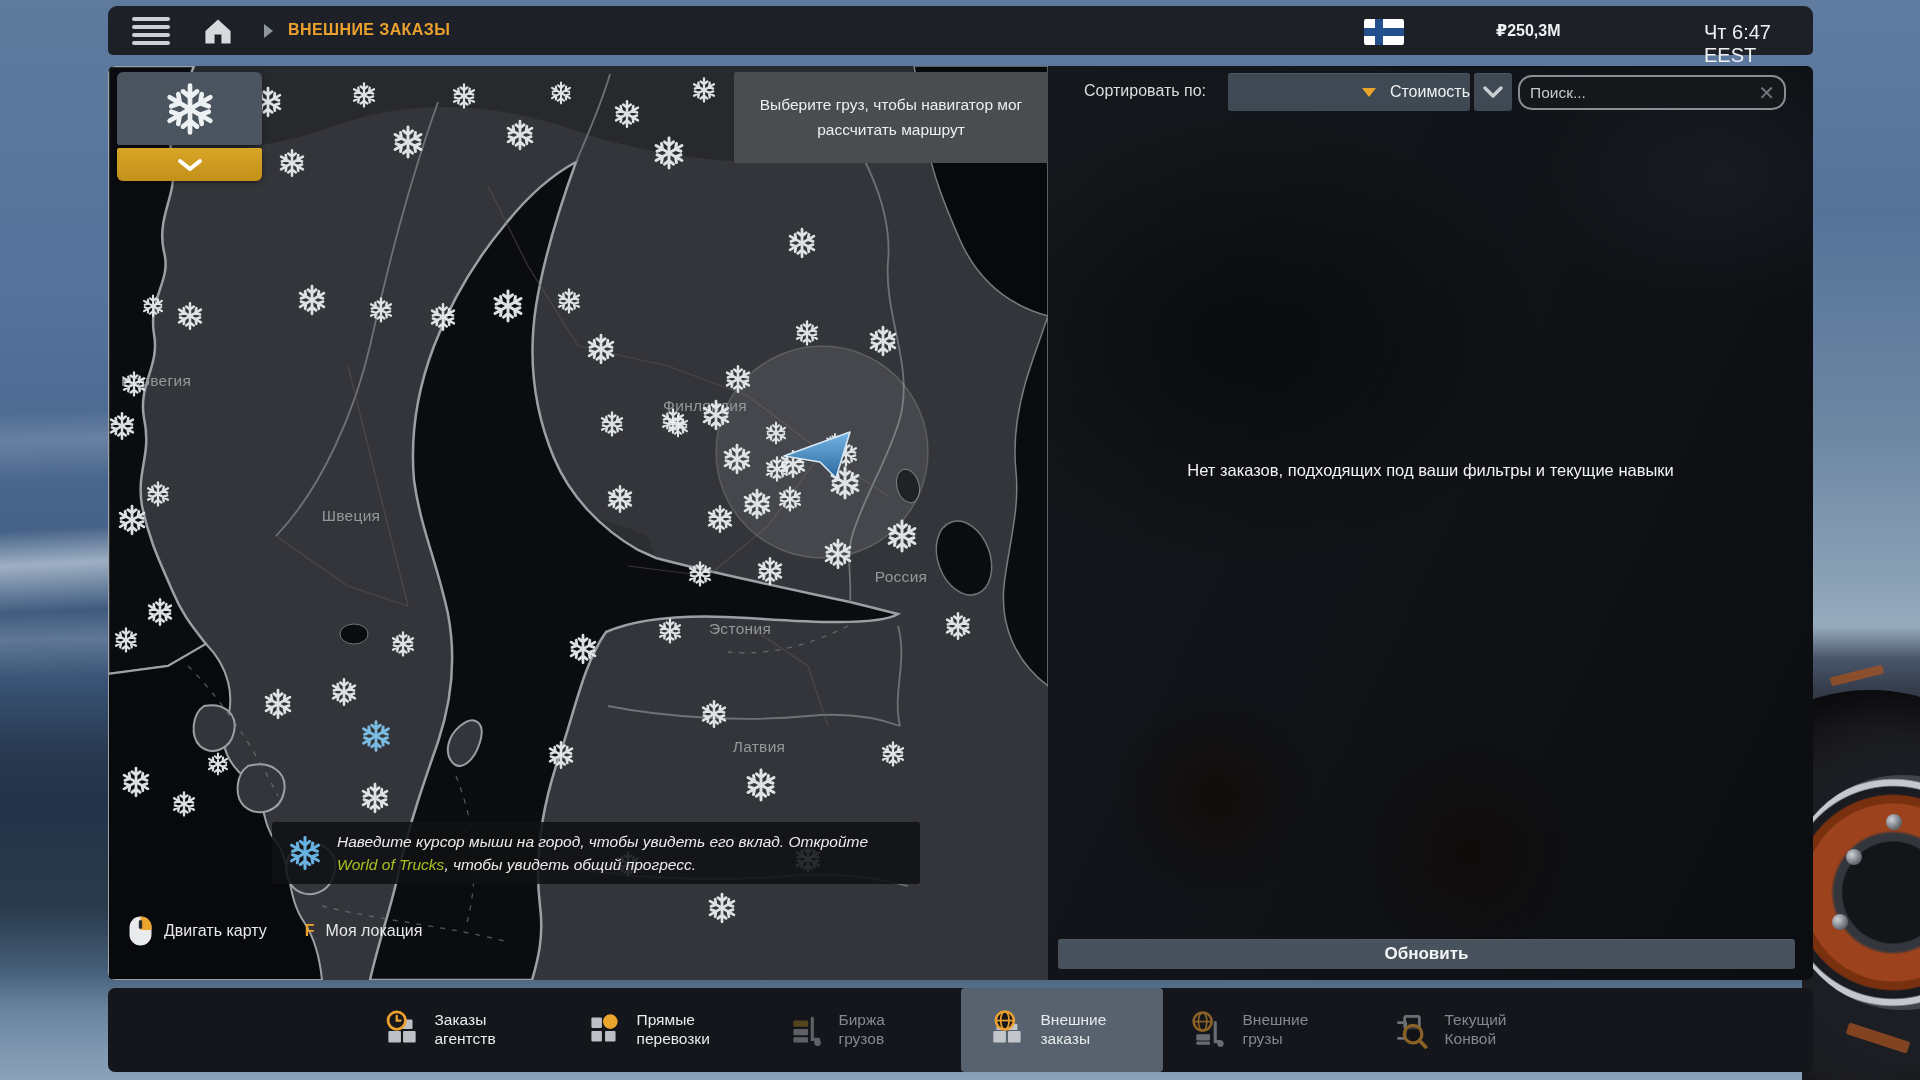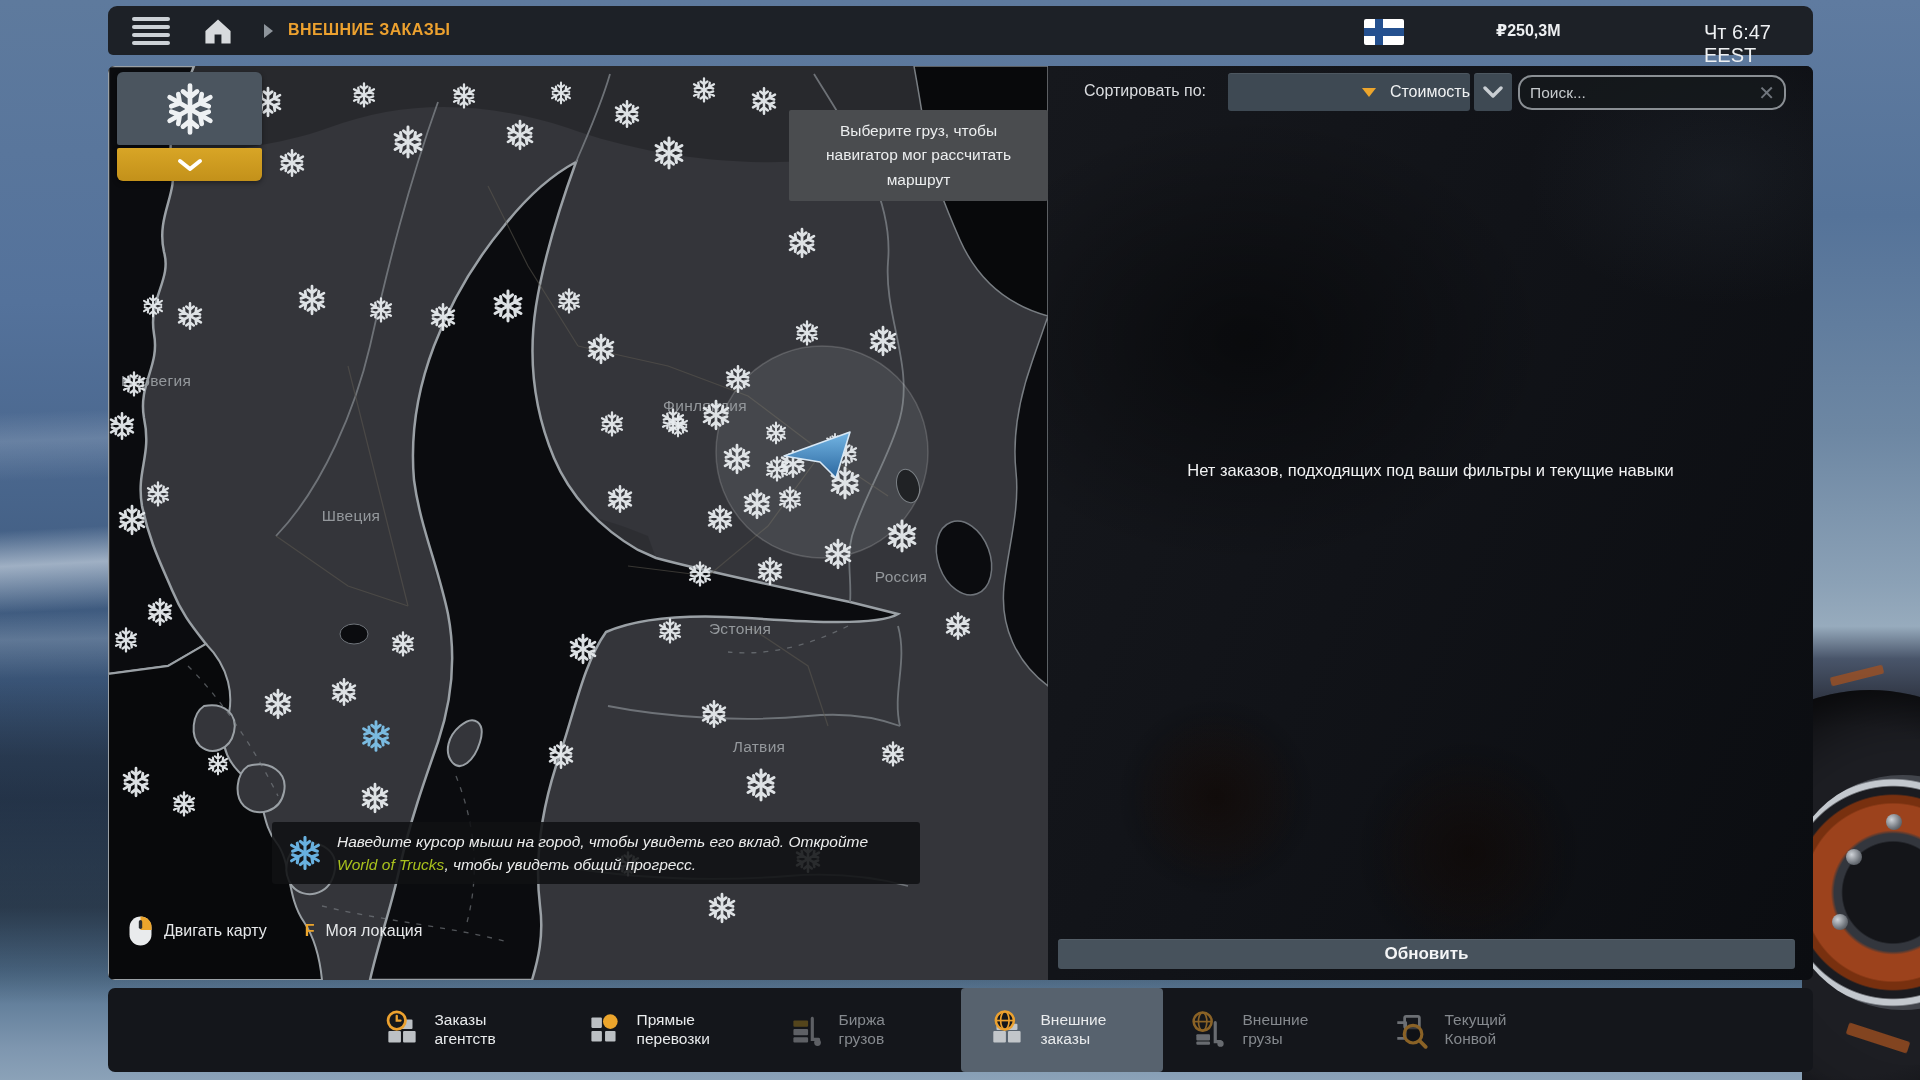--- a/index.html
+++ b/index.html
@@ -35,22 +35,22 @@
   .flag .v{position:absolute;left:11px;top:0;width:8px;height:26px;background:#24508f;}
   .flag .h{position:absolute;left:0;top:9px;width:40px;height:8px;background:#24508f;}
   .money{position:absolute;left:1388px;top:15px;font-size:16px;font-weight:600;color:#eef0f2;}
   .clock{position:absolute;left:1562px;top:15px;font-size:20px;color:#eef0f2;margin-left:34px;}
   
   .window{position:absolute;left:108px;top:66px;width:1705px;height:914px;background:#121418;border-radius:7px;overflow:hidden;}
   .map{position:absolute;left:0;top:0;width:940px;height:914px;background:#0d0e11;}
   .map svg.mapsvg{position:absolute;inset:0;}
   .filter-btn{position:absolute;left:9px;top:6px;width:145px;height:73px;background:#4b555f;border-radius:6px 6px 2px 2px;display:flex;align-items:center;justify-content:center;cursor:pointer;box-shadow:0 2px 5px rgba(0,0,0,.4);}
   .filter-expand{position:absolute;left:9px;top:82px;width:145px;height:33px;background:linear-gradient(180deg,#d8a526,#c3911a);border-radius:2px 2px 6px 6px;display:flex;align-items:center;justify-content:center;cursor:pointer;box-shadow:0 2px 5px rgba(0,0,0,.4);}
-  .map-tooltip{position:absolute;right:0;top:6px;width:259px;height:91px;background:#4a4c4f;color:#eceeef;
-    font-size:15.5px;line-height:1.55;text-align:center;display:flex;align-items:center;justify-content:center;padding:0 20px;box-sizing:border-box;border-radius:2px;margin-top:38px;}
+  .map-tooltip{position:absolute;right:0;top:6px;width:314px;height:91px;background:#4a4c4f;color:#eceeef;
+    font-size:15.5px;line-height:1.55;text-align:center;display:flex;align-items:center;justify-content:center;padding:0 20px;box-sizing:border-box;border-radius:2px;}
   .event-hint{position:absolute;left:164px;top:756px;width:648px;height:62px;background:rgba(16,17,19,.88);border-radius:3px;
     display:flex;align-items:center;gap:15px;padding:0 16px;box-sizing:border-box;}
   .event-hint p{margin:0;color:#eceded;font-size:15.5px;line-height:1.5;font-style:italic;}
   .event-hint a{color:#a9c11d;text-decoration:none;cursor:pointer;}
   .map-controls{position:absolute;left:20px;top:846px;height:38px;display:flex;align-items:center;gap:11px;color:#e6e8ea;font-size:16px;}
   .map-controls .gap{width:16px;}
   .map-controls .key{color:#eca52c;font-weight:bold;}
   
   .panel{position:absolute;left:940px;top:0;width:765px;height:914px;
     background:

